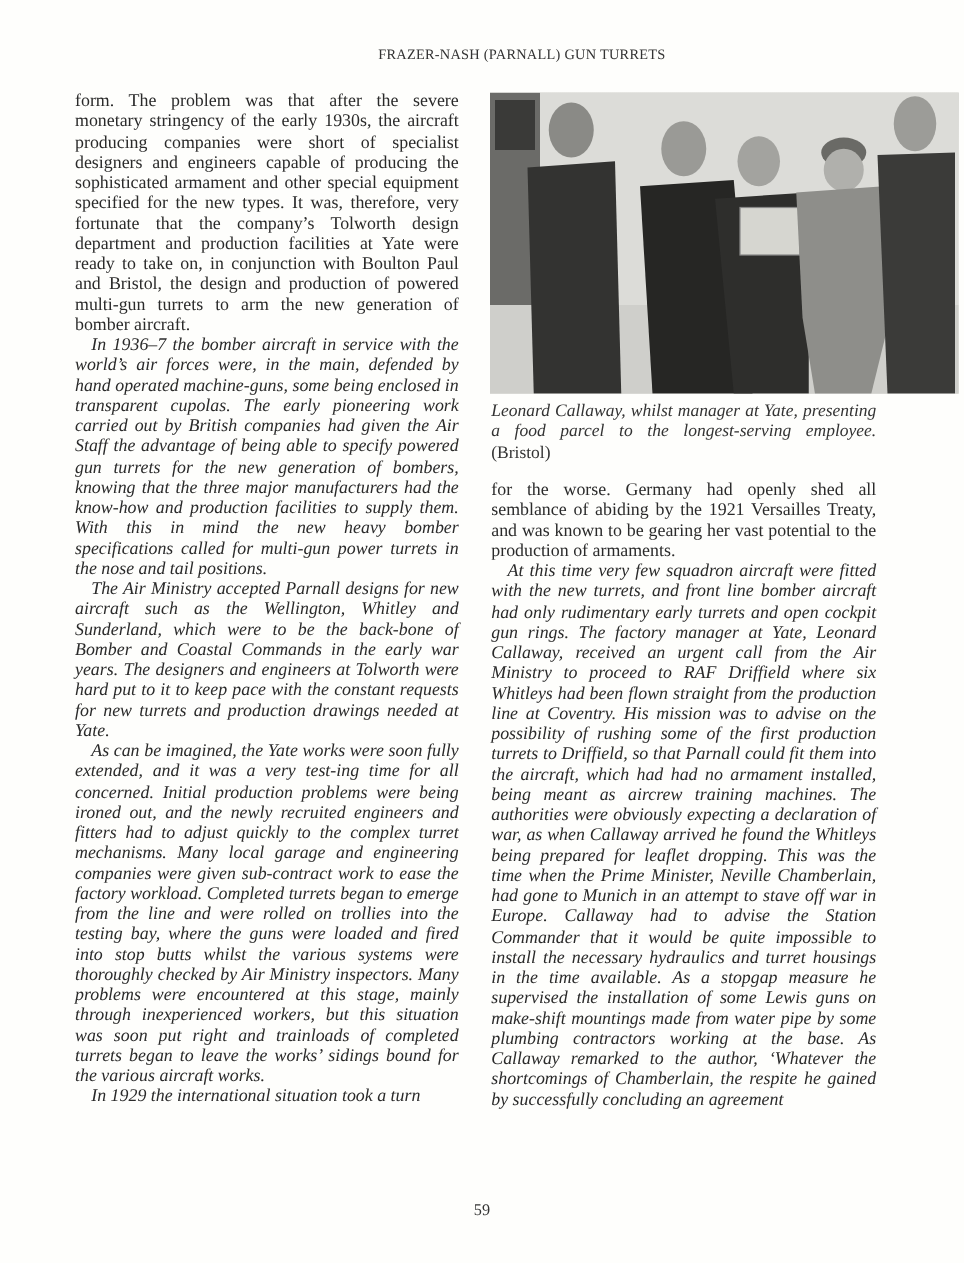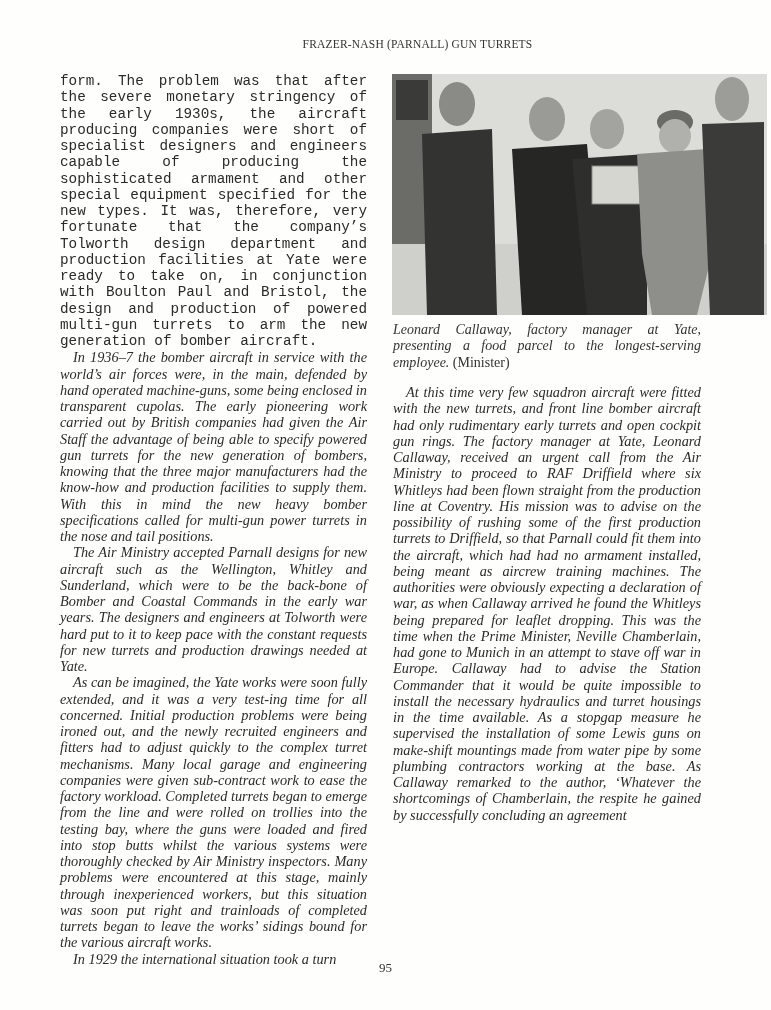--- a/index.html
+++ b/index.html
@@ -15,21 +15,21 @@
     text-align: center; font-size: 11.5px; letter-spacing: 0.2px;
     color: #333;
     padding-left: 32px;
   }
   .col {
     position: absolute; font-size: 14.3px; line-height: 16.25px;
     text-align: justify; hyphens: none;
   }
   .col p { margin: 0; text-indent: 0; }
   .col p.indent { text-indent: 13px; font-style: italic; }
-  .col p.first { text-indent: 0; font-family: Liberation Mono, monospace; }
+  .col p.first { text-indent: 0; }
   #left-col { left: 60px; top: 73px; width: 307px; }
   #right-col { left: 393px; top: 384px; width: 308px; }
   .photo {
     position: absolute; left: 392px; top: 74px; width: 375px; height: 241px;
     background: linear-gradient(180deg, #cfcfcb 0%, #e8e8e4 45%, #d9d9d5 100%);
     overflow: hidden;
   }
   .photo svg { display: block; }
   .caption {
     position: absolute; left: 393px; top: 322px; width: 308px;
@@ -76,21 +76,22 @@
     <ellipse cx="283" cy="48" rx="18" ry="12" fill="#6a6a66"></ellipse>
     <ellipse cx="283" cy="62" rx="16" ry="17" fill="#b0b0ac"></ellipse>
     <path d="M245 80 L315 75 L320 180 L305 241 L260 241 L250 180 Z" fill="#8e8e8a"></path>
 
     <ellipse cx="340" cy="25" rx="17" ry="22" fill="#9c9c98"></ellipse>
     <path d="M310 50 L372 48 L372 241 L318 241 Z" fill="#3b3b39"></path>
   </svg>
 </div>
 
 <div class="caption">
-  <span>Leonard Callaway, factory manager at Yate, presenting a food parcel to the longest-serving employee.</span>
-  <span class="credit">(Minister)</span>
+  <span>Leonard Callaway, whilst manager at Yate, presenting a food parcel to the longest-serving employee.</span>
+  <span class="credit">(Bristol)</span>
 </div>
 
 <div class="col" id="right-col">
+  <p class="first">for the worse. Germany had openly shed all semblance of abiding by the 1921 Versailles Treaty, and was known to be gearing her vast potential to the production of armaments.</p>
   <p class="indent">At this time very few squadron aircraft were fitted with the new turrets, and front line bomber aircraft had only rudimentary early turrets and open cockpit gun rings. The factory manager at Yate, Leonard Callaway, received an urgent call from the Air Ministry to proceed to RAF Driffield where six Whitleys had been flown straight from the production line at Coventry. His mission was to advise on the possibility of rushing some of the first production turrets to Driffield, so that Parnall could fit them into the aircraft, which had had no armament installed, being meant as aircrew training machines. The authorities were obviously expecting a declaration of war, as when Callaway arrived he found the Whitleys being prepared for leaflet dropping. This was the time when the Prime Minister, Neville Chamberlain, had gone to Munich in an attempt to stave off war in Europe. Callaway had to advise the Station Commander that it would be quite impossible to install the necessary hydraulics and turret housings in the time available. As a stopgap measure he supervised the installation of some Lewis guns on make-shift mountings made from water pipe by some plumbing contractors working at the base. As Callaway remarked to the author, ‘Whatever the shortcomings of Chamberlain, the respite he gained by successfully concluding an agreement</p>
 </div>
 
-<div class="page-number">95</div>
+<div class="page-number">59</div>
 
 </body></html>

